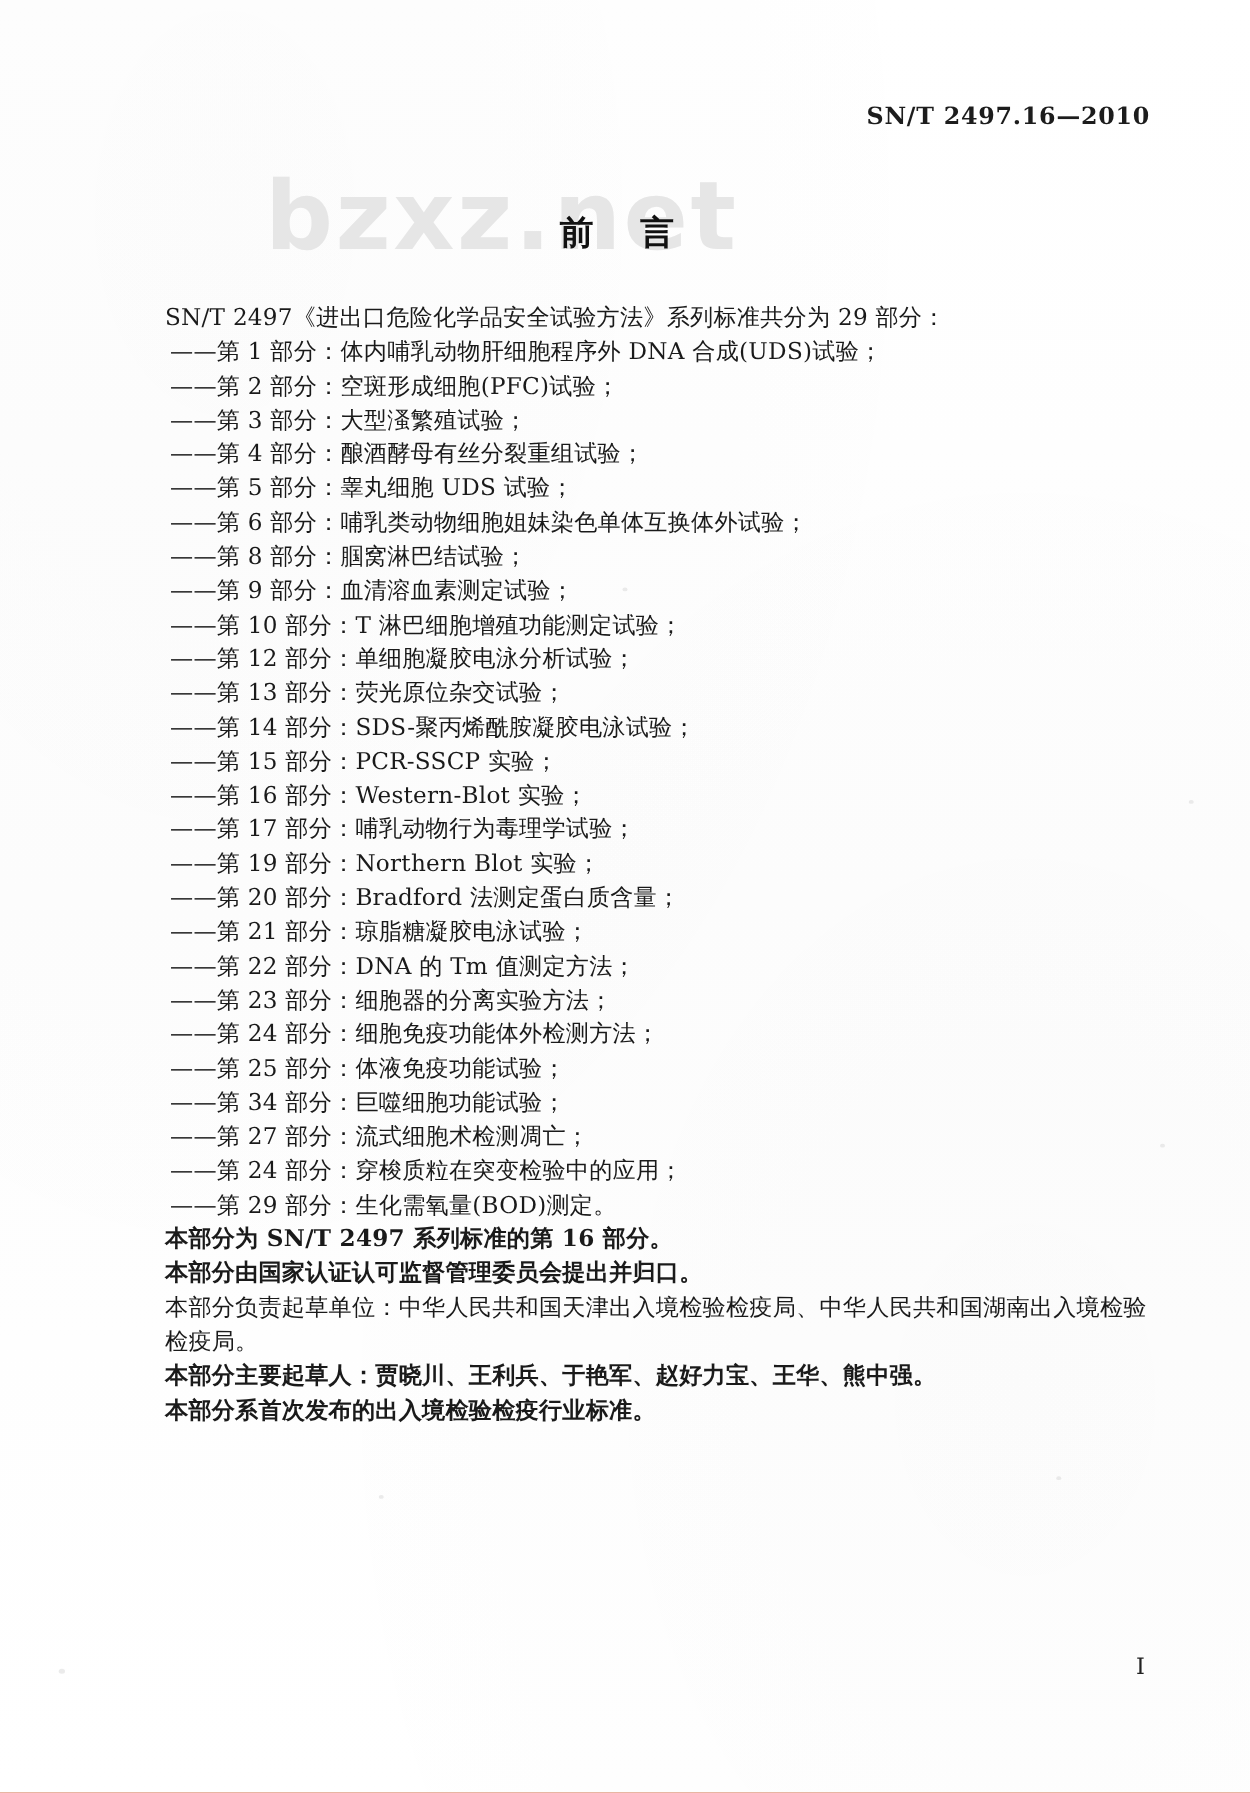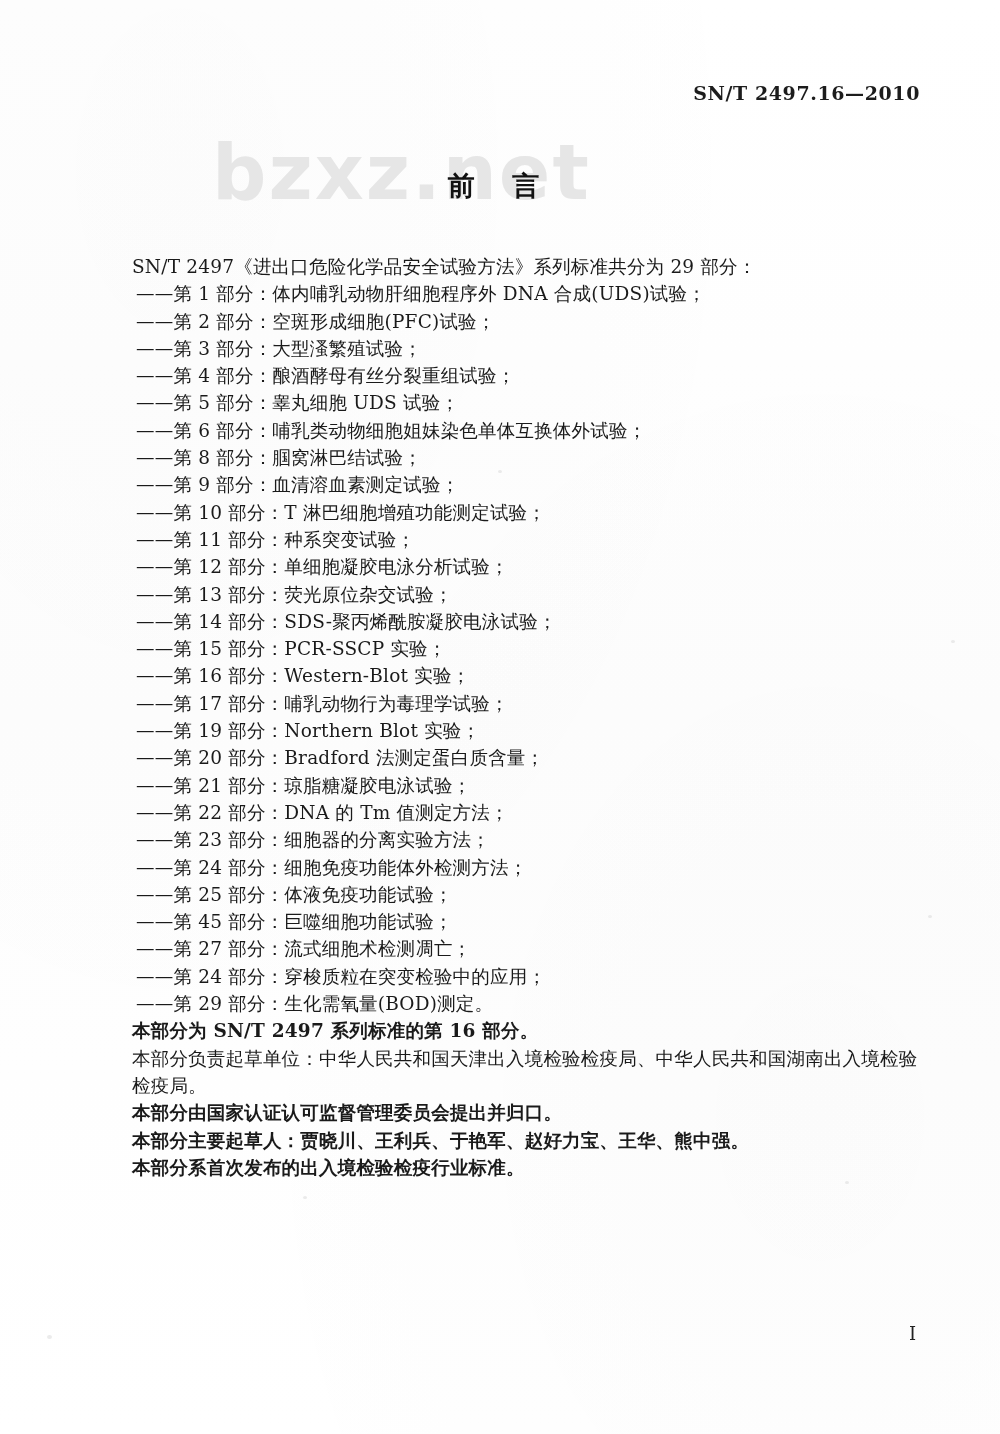--- a/index.html
+++ b/index.html
@@ -65,21 +65,21 @@
     font-size: 27px;
     font-weight: 700;
     color: #111111;
     letter-spacing: 14px;
     text-indent: 14px;
   }
 
   .body-block {
     position: absolute;
     left: 132px;
-    top: 253px;
+    top: 241px;
     width: 790px;
   }
 
   .line {
     font-family: "DejaVu Serif", "Liberation Serif", serif;
     font-size: 18.5px;
     line-height: 27.3px;
     color: #1a1a1a;
     white-space: nowrap;
     letter-spacing: 0.2px;
@@ -138,43 +138,42 @@
 
     <div class="line part">——第 1 部分：体内哺乳动物肝细胞程序外 DNA 合成(UDS)试验；</div>
     <div class="line part">——第 2 部分：空斑形成细胞(PFC)试验；</div>
     <div class="line part">——第 3 部分：大型溞繁殖试验；</div>
     <div class="line part">——第 4 部分：酿酒酵母有丝分裂重组试验；</div>
     <div class="line part">——第 5 部分：睾丸细胞 UDS 试验；</div>
     <div class="line part">——第 6 部分：哺乳类动物细胞姐妹染色单体互换体外试验；</div>
     <div class="line part">——第 8 部分：腘窝淋巴结试验；</div>
     <div class="line part">——第 9 部分：血清溶血素测定试验；</div>
     <div class="line part">——第 10 部分：T 淋巴细胞增殖功能测定试验；</div>
-    <div class="line part">——第 11 部分：种系突变试验；</div>
     <div class="line part">——第 12 部分：单细胞凝胶电泳分析试验；</div>
     <div class="line part">——第 13 部分：荧光原位杂交试验；</div>
     <div class="line part">——第 14 部分：SDS-聚丙烯酰胺凝胶电泳试验；</div>
     <div class="line part">——第 15 部分：PCR-SSCP 实验；</div>
     <div class="line part">——第 16 部分：Western-Blot 实验；</div>
     <div class="line part">——第 17 部分：哺乳动物行为毒理学试验；</div>
     <div class="line part">——第 19 部分：Northern Blot 实验；</div>
     <div class="line part">——第 20 部分：Bradford 法测定蛋白质含量；</div>
     <div class="line part">——第 21 部分：琼脂糖凝胶电泳试验；</div>
     <div class="line part">——第 22 部分：DNA 的 Tm 值测定方法；</div>
     <div class="line part">——第 23 部分：细胞器的分离实验方法；</div>
     <div class="line part">——第 24 部分：细胞免疫功能体外检测方法；</div>
     <div class="line part">——第 25 部分：体液免疫功能试验；</div>
-    <div class="line part">——第 45 部分：巨噬细胞功能试验；</div>
+    <div class="line part">——第 34 部分：巨噬细胞功能试验；</div>
     <div class="line part">——第 27 部分：流式细胞术检测凋亡；</div>
     <div class="line part">——第 24 部分：穿梭质粒在突变检验中的应用；</div>
     <div class="line part">——第 29 部分：生化需氧量(BOD)测定。</div>
 
     <div class="line tail">本部分为 SN/T 2497 系列标准的第 16 部分。</div>
+    <div class="line tail">本部分由国家认证认可监督管理委员会提出并归口。</div>
+
     <div class="line tail-hang">本部分负责起草单位：中华人民共和国天津出入境检验检疫局、中华人民共和国湖南出入境检验检疫局。</div>
-
-    <div class="line tail">本部分由国家认证认可监督管理委员会提出并归口。</div>
 
     <div class="line tail">本部分主要起草人：贾晓川、王利兵、于艳军、赵好力宝、王华、熊中强。</div>
     <div class="line tail">本部分系首次发布的出入境检验检疫行业标准。</div>
 
   </div>
 
   <div class="page-number">I</div>
 
 </div>
 

